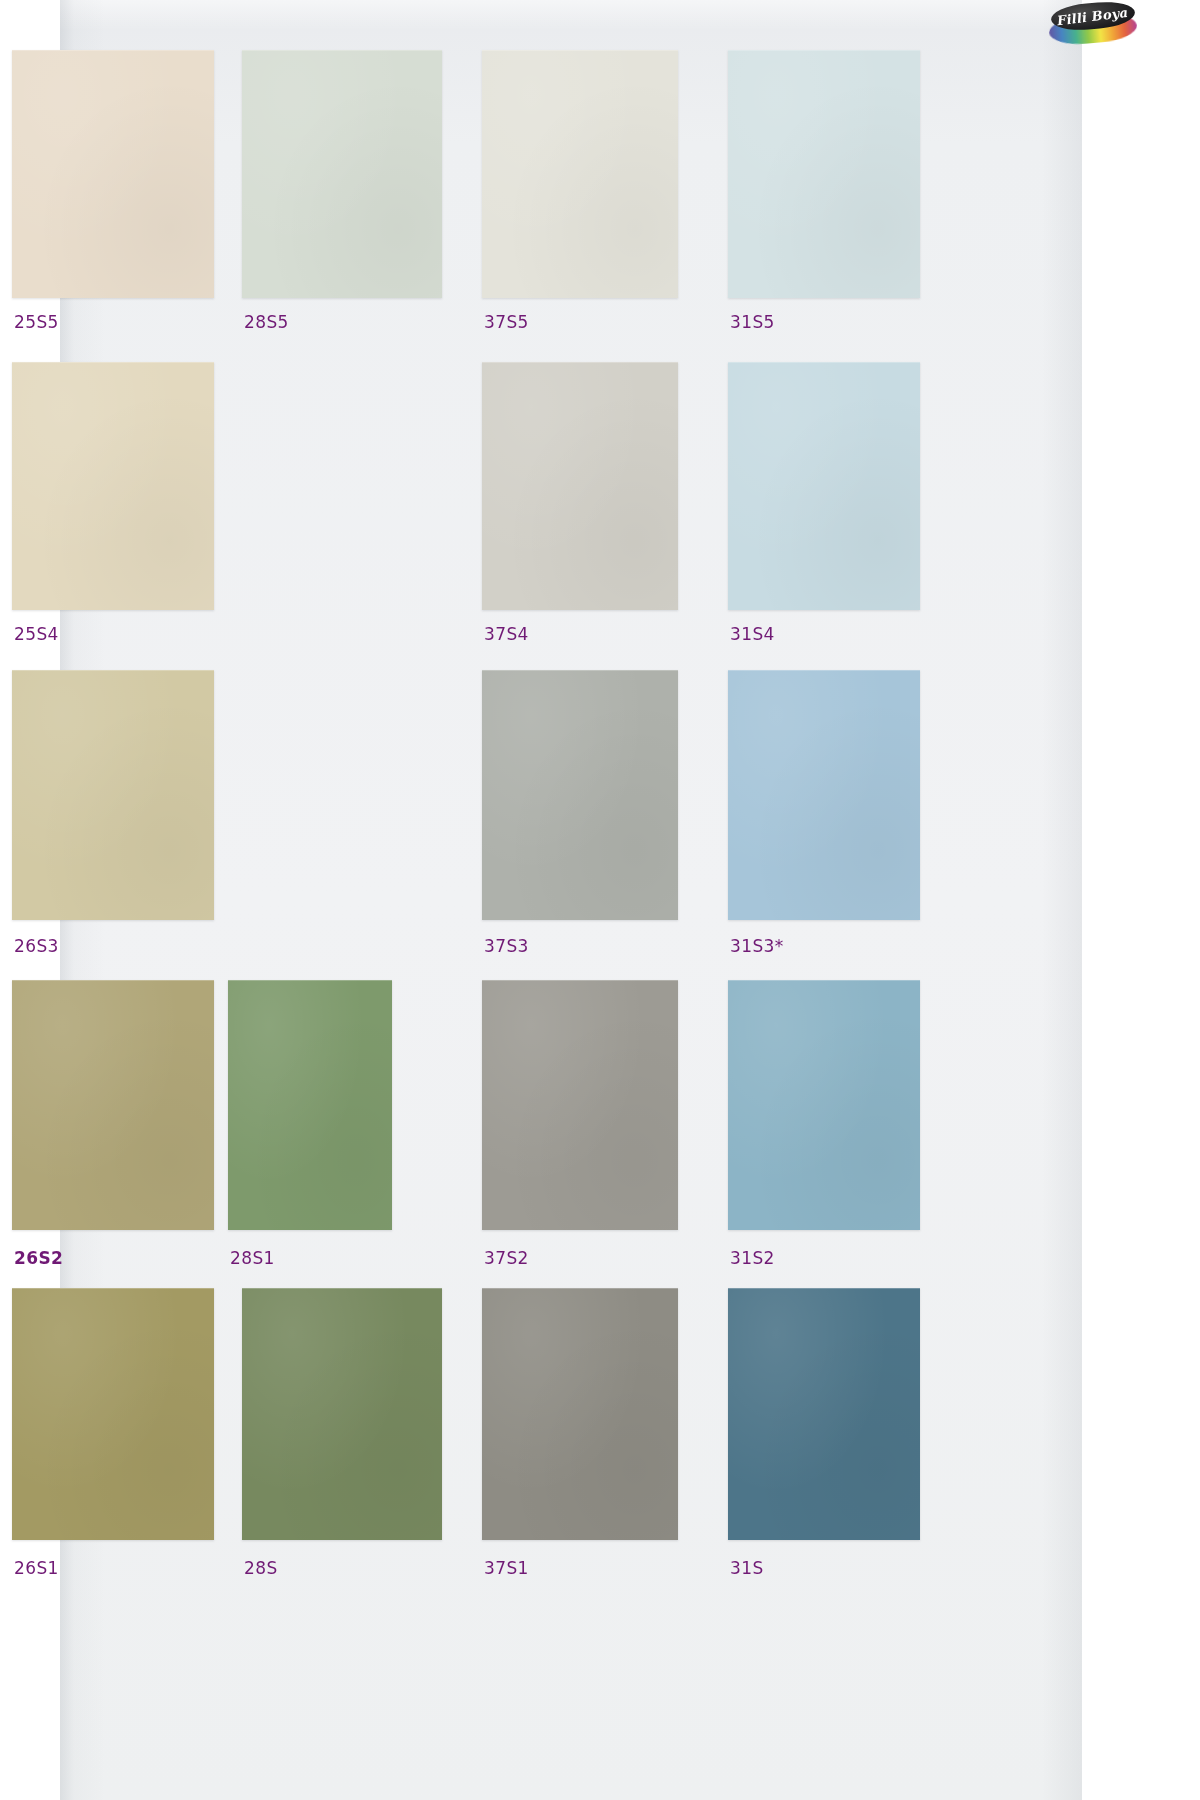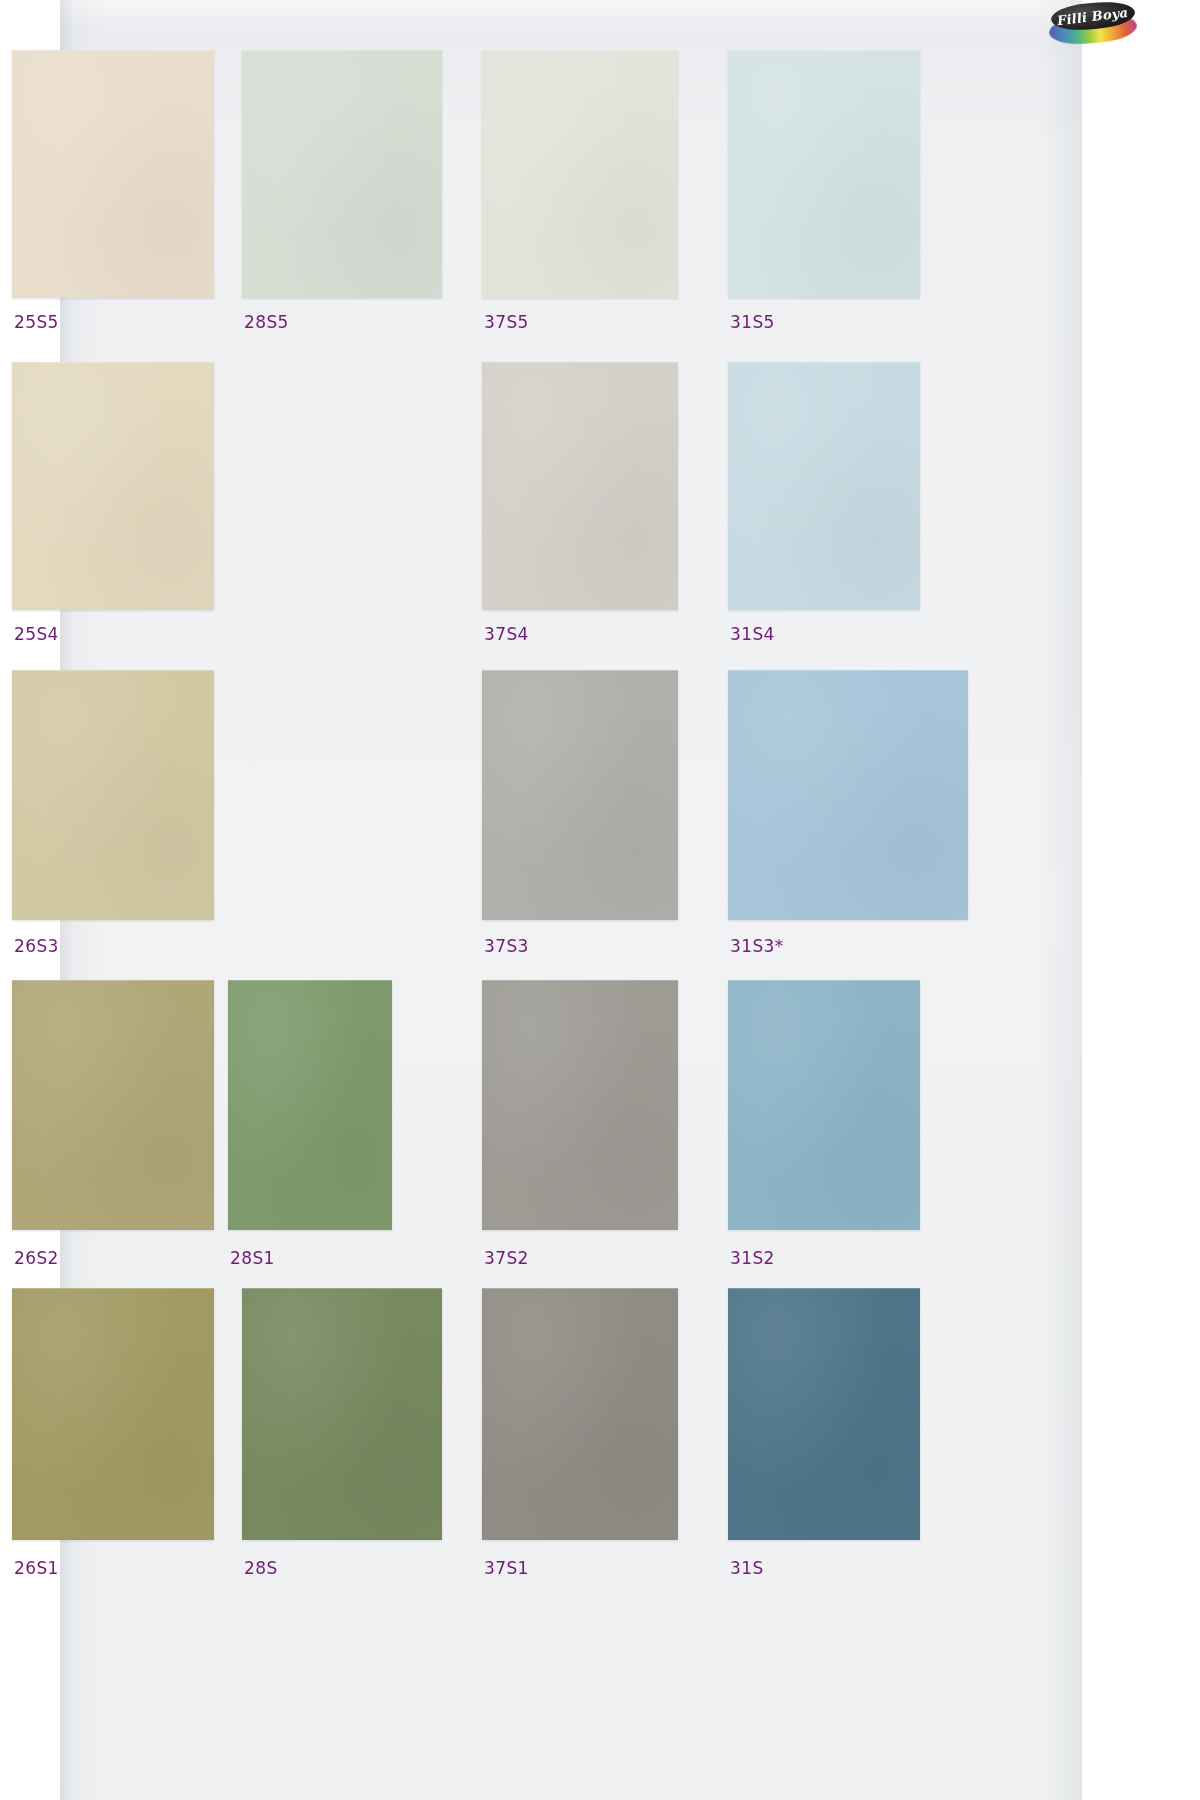--- a/index.html
+++ b/index.html
@@ -197,25 +197,25 @@
         <div class="chip-label" style="top: 262px;">31S4</div>
       </div>
       <div class="cell" style="left: 12px; top: 670px; width: 202px; height: 310px;">
         <div class="chip" title="26S3 #d2c9a4" style="background: rgb(210, 201, 164); height: 250px;"></div>
         <div class="chip-label" style="top: 266px;">26S3</div>
       </div>
       <div class="cell" style="left: 482px; top: 670px; width: 196px; height: 310px; text-align: center;">
         <div class="chip" title="37S3 #aeb1ab" style="background: rgb(174, 177, 171); height: 250px;"></div>
         <div class="chip-label" style="top: 266px;">37S3</div>
       </div>
-      <div class="cell" style="left: 728px; top: 670px; width: 192px; height: 310px; padding-left: 48px;">
+      <div class="cell" style="left: 728px; top: 670px; width: 192px; height: 310px;">
         <div class="chip" title="31S3* #a6c5d9" style="background: rgb(166, 197, 217); height: 250px;"></div>
         <div class="chip-label" style="top: 266px;">31S3*</div>
       </div>
-      <div class="cell" style="left: 12px; top: 980px; width: 202px; height: 310px;">
+      <div class="cell" style="left: 12px; top: 980px; width: 202px; height: 310px; font-weight: bold;">
         <div class="chip" title="26S2 #b0a678" style="background: rgb(176, 166, 120); height: 250px;"></div>
         <div class="chip-label" style="top: 268px;">26S2</div>
       </div>
       <div class="cell" style="left: 228px; top: 980px; width: 164px; height: 310px;">
         <div class="chip" title="28S1 #7e9a6c" style="background: rgb(126, 154, 108); height: 250px;"></div>
         <div class="chip-label" style="top: 268px;">28S1</div>
       </div>
       <div class="cell" style="left: 482px; top: 980px; width: 196px; height: 310px;">
         <div class="chip" title="37S2 #9d9b94" style="background: rgb(157, 155, 148); height: 250px;"></div>
         <div class="chip-label" style="top: 268px;">37S2</div>

